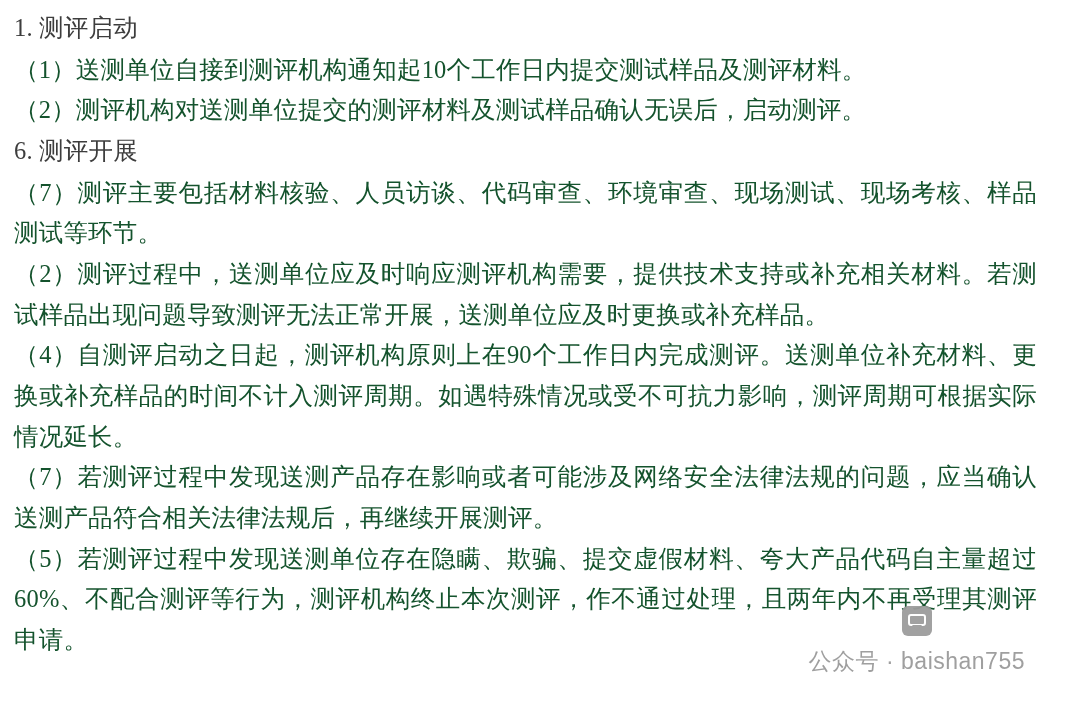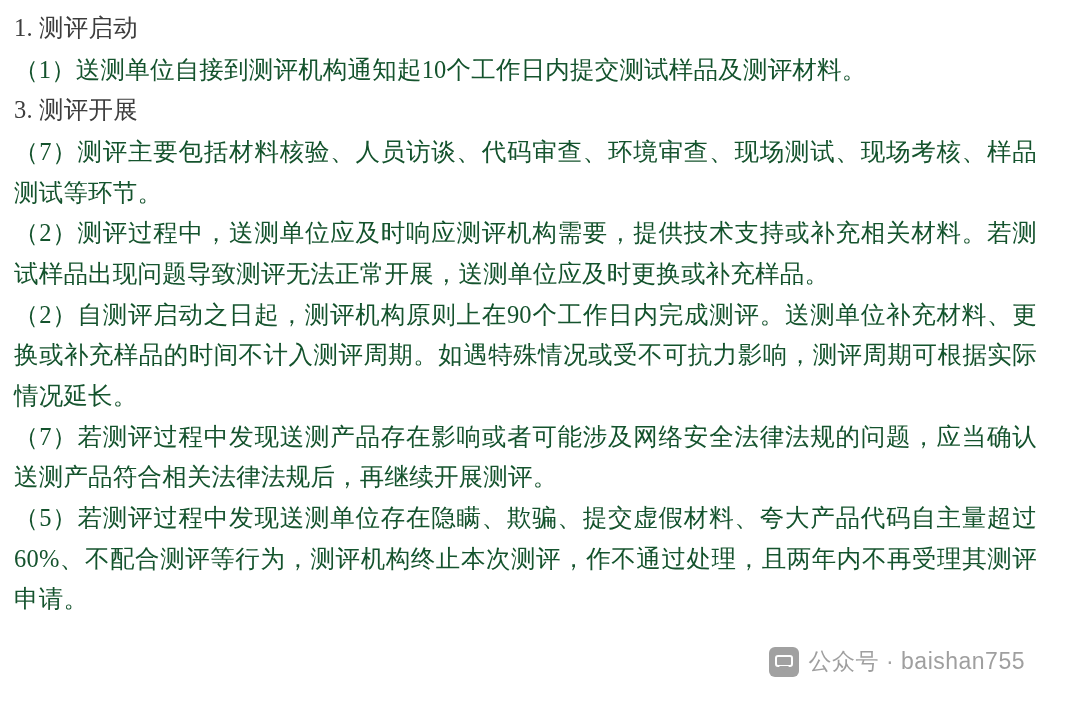--- a/index.html
+++ b/index.html
@@ -51,20 +51,21 @@
     right: 26px;
     bottom: 24px;
     display: flex;
     align-items: center;
     gap: 10px;
     color: #9a9a9a;
     font-size: 23px;
     font-family: "Liberation Sans", sans-serif;
     letter-spacing: 0.5px;
     opacity: 0.95;
+    flex-direction: column;
   }
   .wm-logo {
     width: 30px;
     height: 30px;
     background: #9c9c9c;
     border-radius: 6px;
     position: relative;
     flex: 0 0 auto;
   }
   .wm-logo::before {
@@ -93,27 +94,28 @@
 </style>
 </head>
 <body>
 
 <div class="page">
   <div class="doc-body">
 
     <div class="section">
       <div class="heading">1. 测评启动</div>
       <p class="para">（1）送测单位自接到测评机构通知起10个工作日内提交测试样品及测评材料。</p>
+      <p class="para">（2）测评机构对送测单位提交的测评材料及测试样品确认无误后，启动测评。</p>
     </div>
 
     <div class="section">
-      <div class="heading">3. 测评开展</div>
+      <div class="heading">6. 测评开展</div>
       <p class="para">（7）测评主要包括材料核验、人员访谈、代码审查、环境审查、现场测试、现场考核、样品测试等环节。</p>
       <p class="para">（2）测评过程中，送测单位应及时响应测评机构需要，提供技术支持或补充相关材料。若测试样品出现问题导致测评无法正常开展，送测单位应及时更换或补充样品。</p>
-      <p class="para">（2）自测评启动之日起，测评机构原则上在90个工作日内完成测评。送测单位补充材料、更换或补充样品的时间不计入测评周期。如遇特殊情况或受不可抗力影响，测评周期可根据实际情况延长。</p>
+      <p class="para">（4）自测评启动之日起，测评机构原则上在90个工作日内完成测评。送测单位补充材料、更换或补充样品的时间不计入测评周期。如遇特殊情况或受不可抗力影响，测评周期可根据实际情况延长。</p>
       <p class="para">（7）若测评过程中发现送测产品存在影响或者可能涉及网络安全法律法规的问题，应当确认送测产品符合相关法律法规后，再继续开展测评。</p>
       <p class="para">（5）若测评过程中发现送测单位存在隐瞒、欺骗、提交虚假材料、夸大产品代码自主量超过60%、不配合测评等行为，测评机构终止本次测评，作不通过处理，且两年内不再受理其测评申请。</p>
     </div>
 
   </div>
 
   <div class="watermark">
     <span class="wm-logo"></span>
     <span class="wm-text">公众号 · baishan755</span>
   </div>

